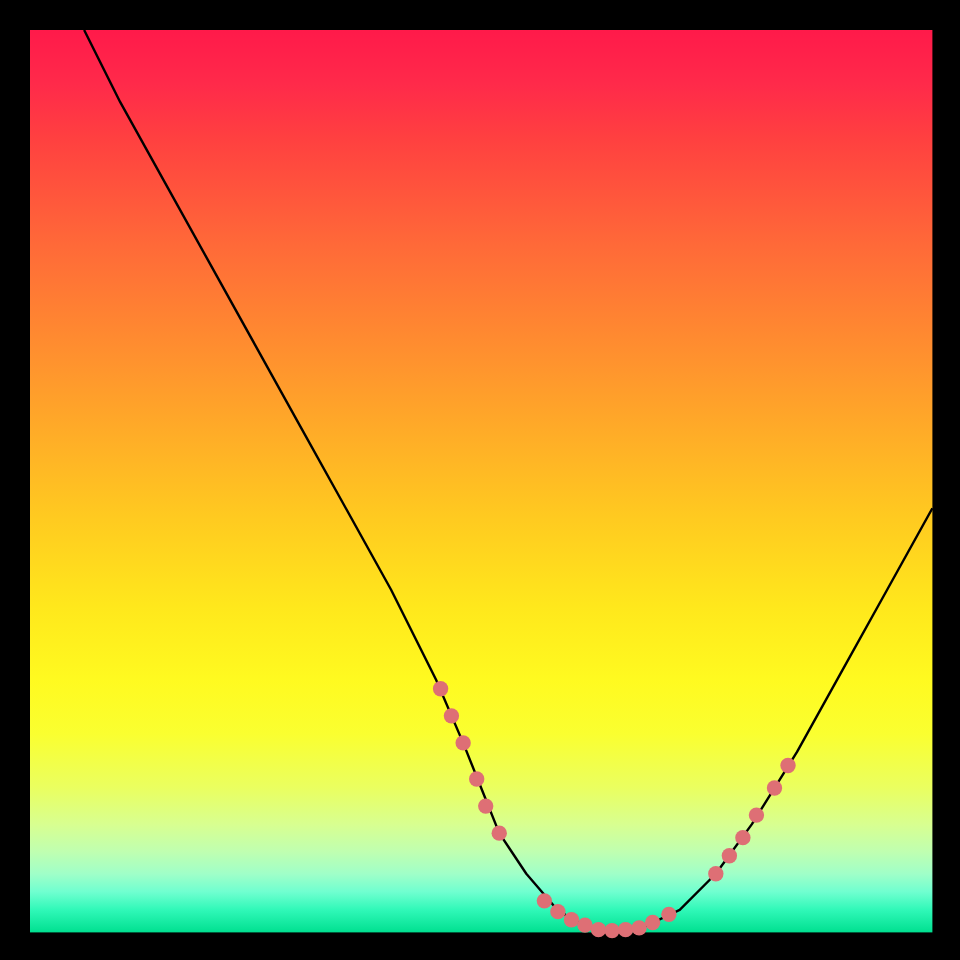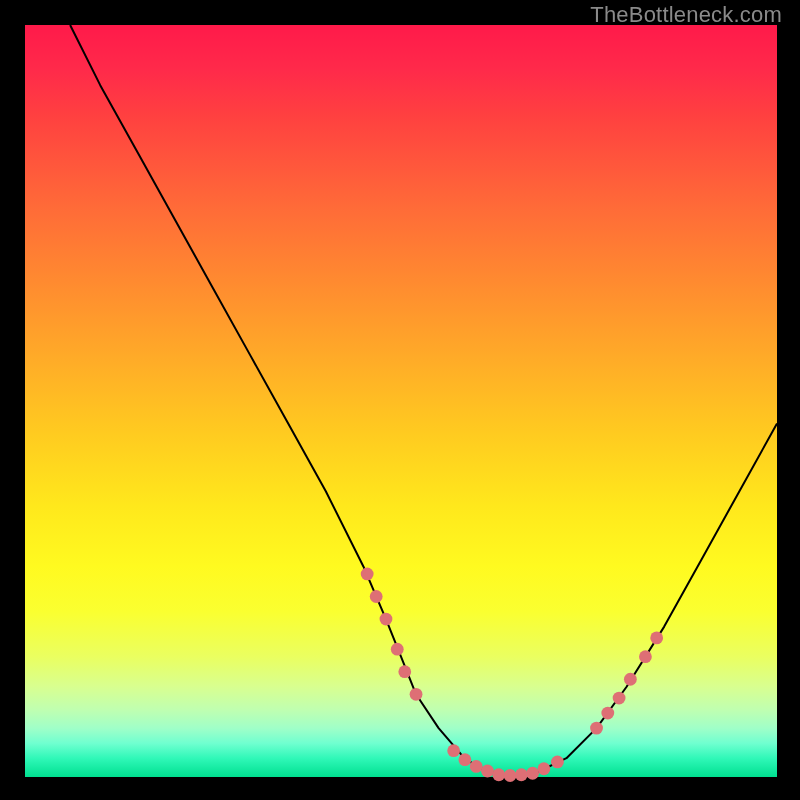--- a/index.html
+++ b/index.html
@@ -59,21 +59,20 @@
     font-weight: 500;
     color: #8a8a8a;
     letter-spacing: 0.2px;
     -webkit-font-smoothing: antialiased;
   }
 </style>
 </head>
 <body>
 
 <div class="outer">
-  <div class="watermark">TheBottleneck.com</div>
   <div class="plot">
     <svg id="svg" viewBox="0 0 752 752" preserveAspectRatio="none">
         <path d="M45.12 0.00 L75.20 60.16 L112.80 127.84 L150.40 195.52 L188.00 263.20 L225.60 330.88 L263.20 398.56 L300.80 466.24 L338.40 541.44 L360.96 594.08 L376.00 631.68 L391.04 669.28 L413.60 703.12 L436.16 729.44 L451.20 741.47 L466.24 747.49 L488.80 750.50 L511.36 747.49 L541.44 733.20 L571.52 703.12 L601.60 661.76 L639.20 601.60 L676.80 533.92 L714.40 466.24 L752.00 398.56" fill="none" stroke="#000000" stroke-width="2" stroke-linejoin="round"></path>
         <circle cx="342.16" cy="548.96" r="6.4" fill="#de6f75"></circle>
         <circle cx="351.18" cy="571.52" r="6.4" fill="#de6f75"></circle>
         <circle cx="360.96" cy="594.08" r="6.4" fill="#de6f75"></circle>
         <circle cx="372.24" cy="624.16" r="6.4" fill="#de6f75"></circle>
         <circle cx="379.76" cy="646.72" r="6.4" fill="#de6f75"></circle>
         <circle cx="391.04" cy="669.28" r="6.4" fill="#de6f75"></circle>
         <circle cx="428.64" cy="725.68" r="6.4" fill="#de6f75"></circle>

